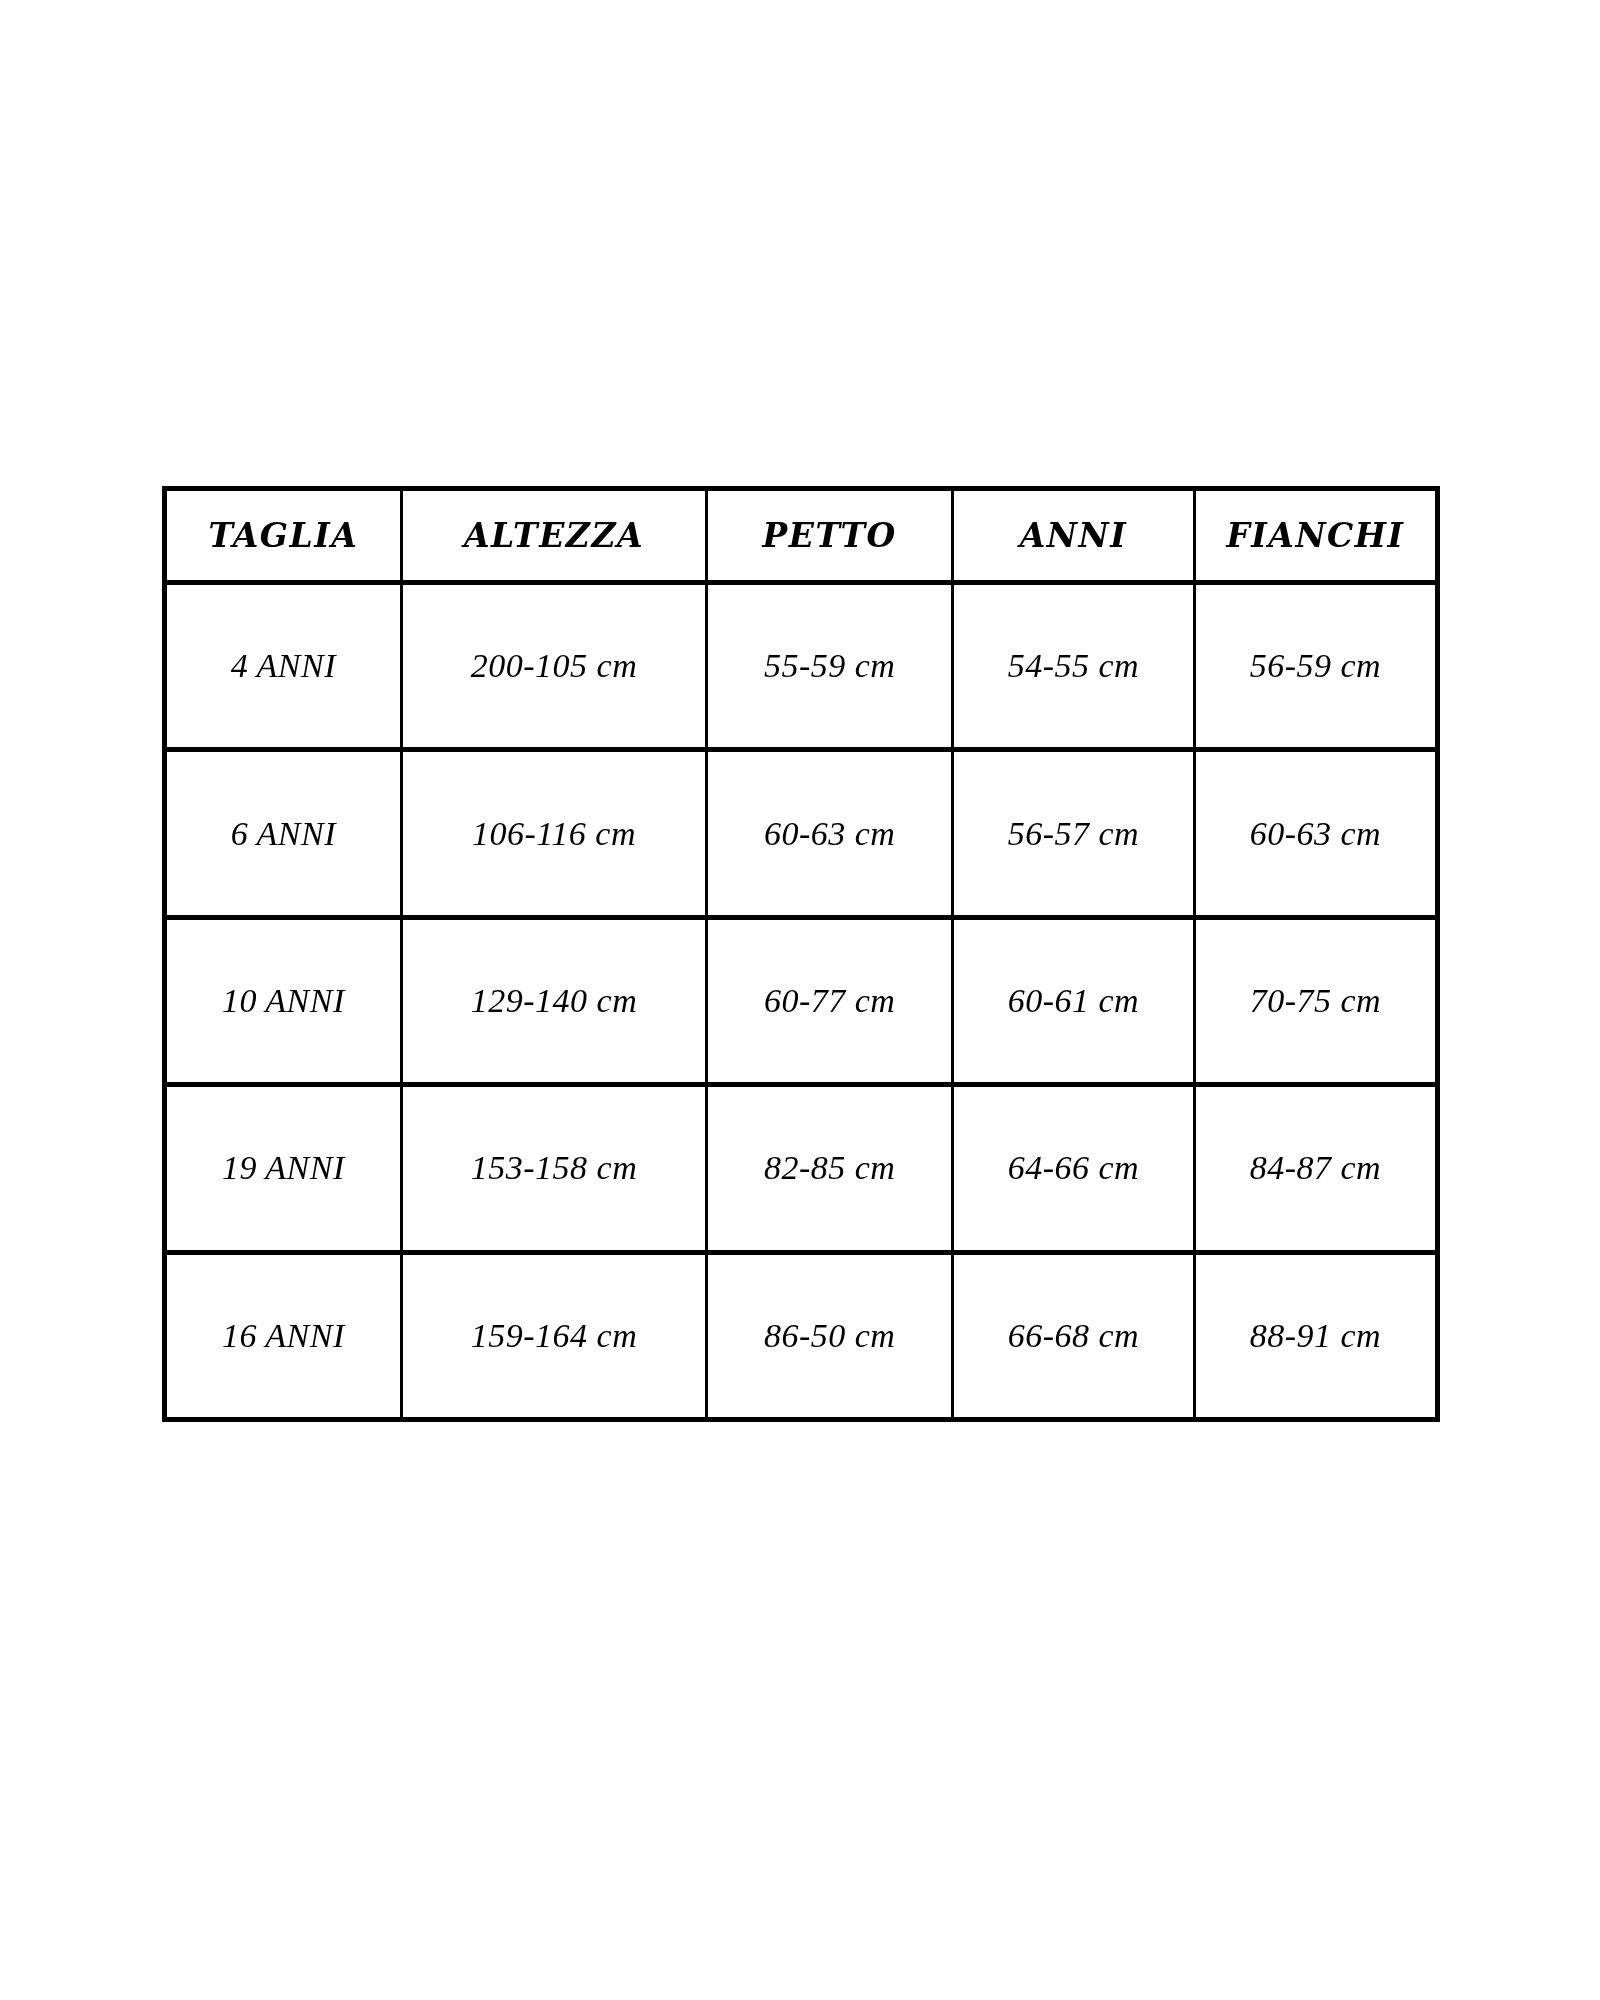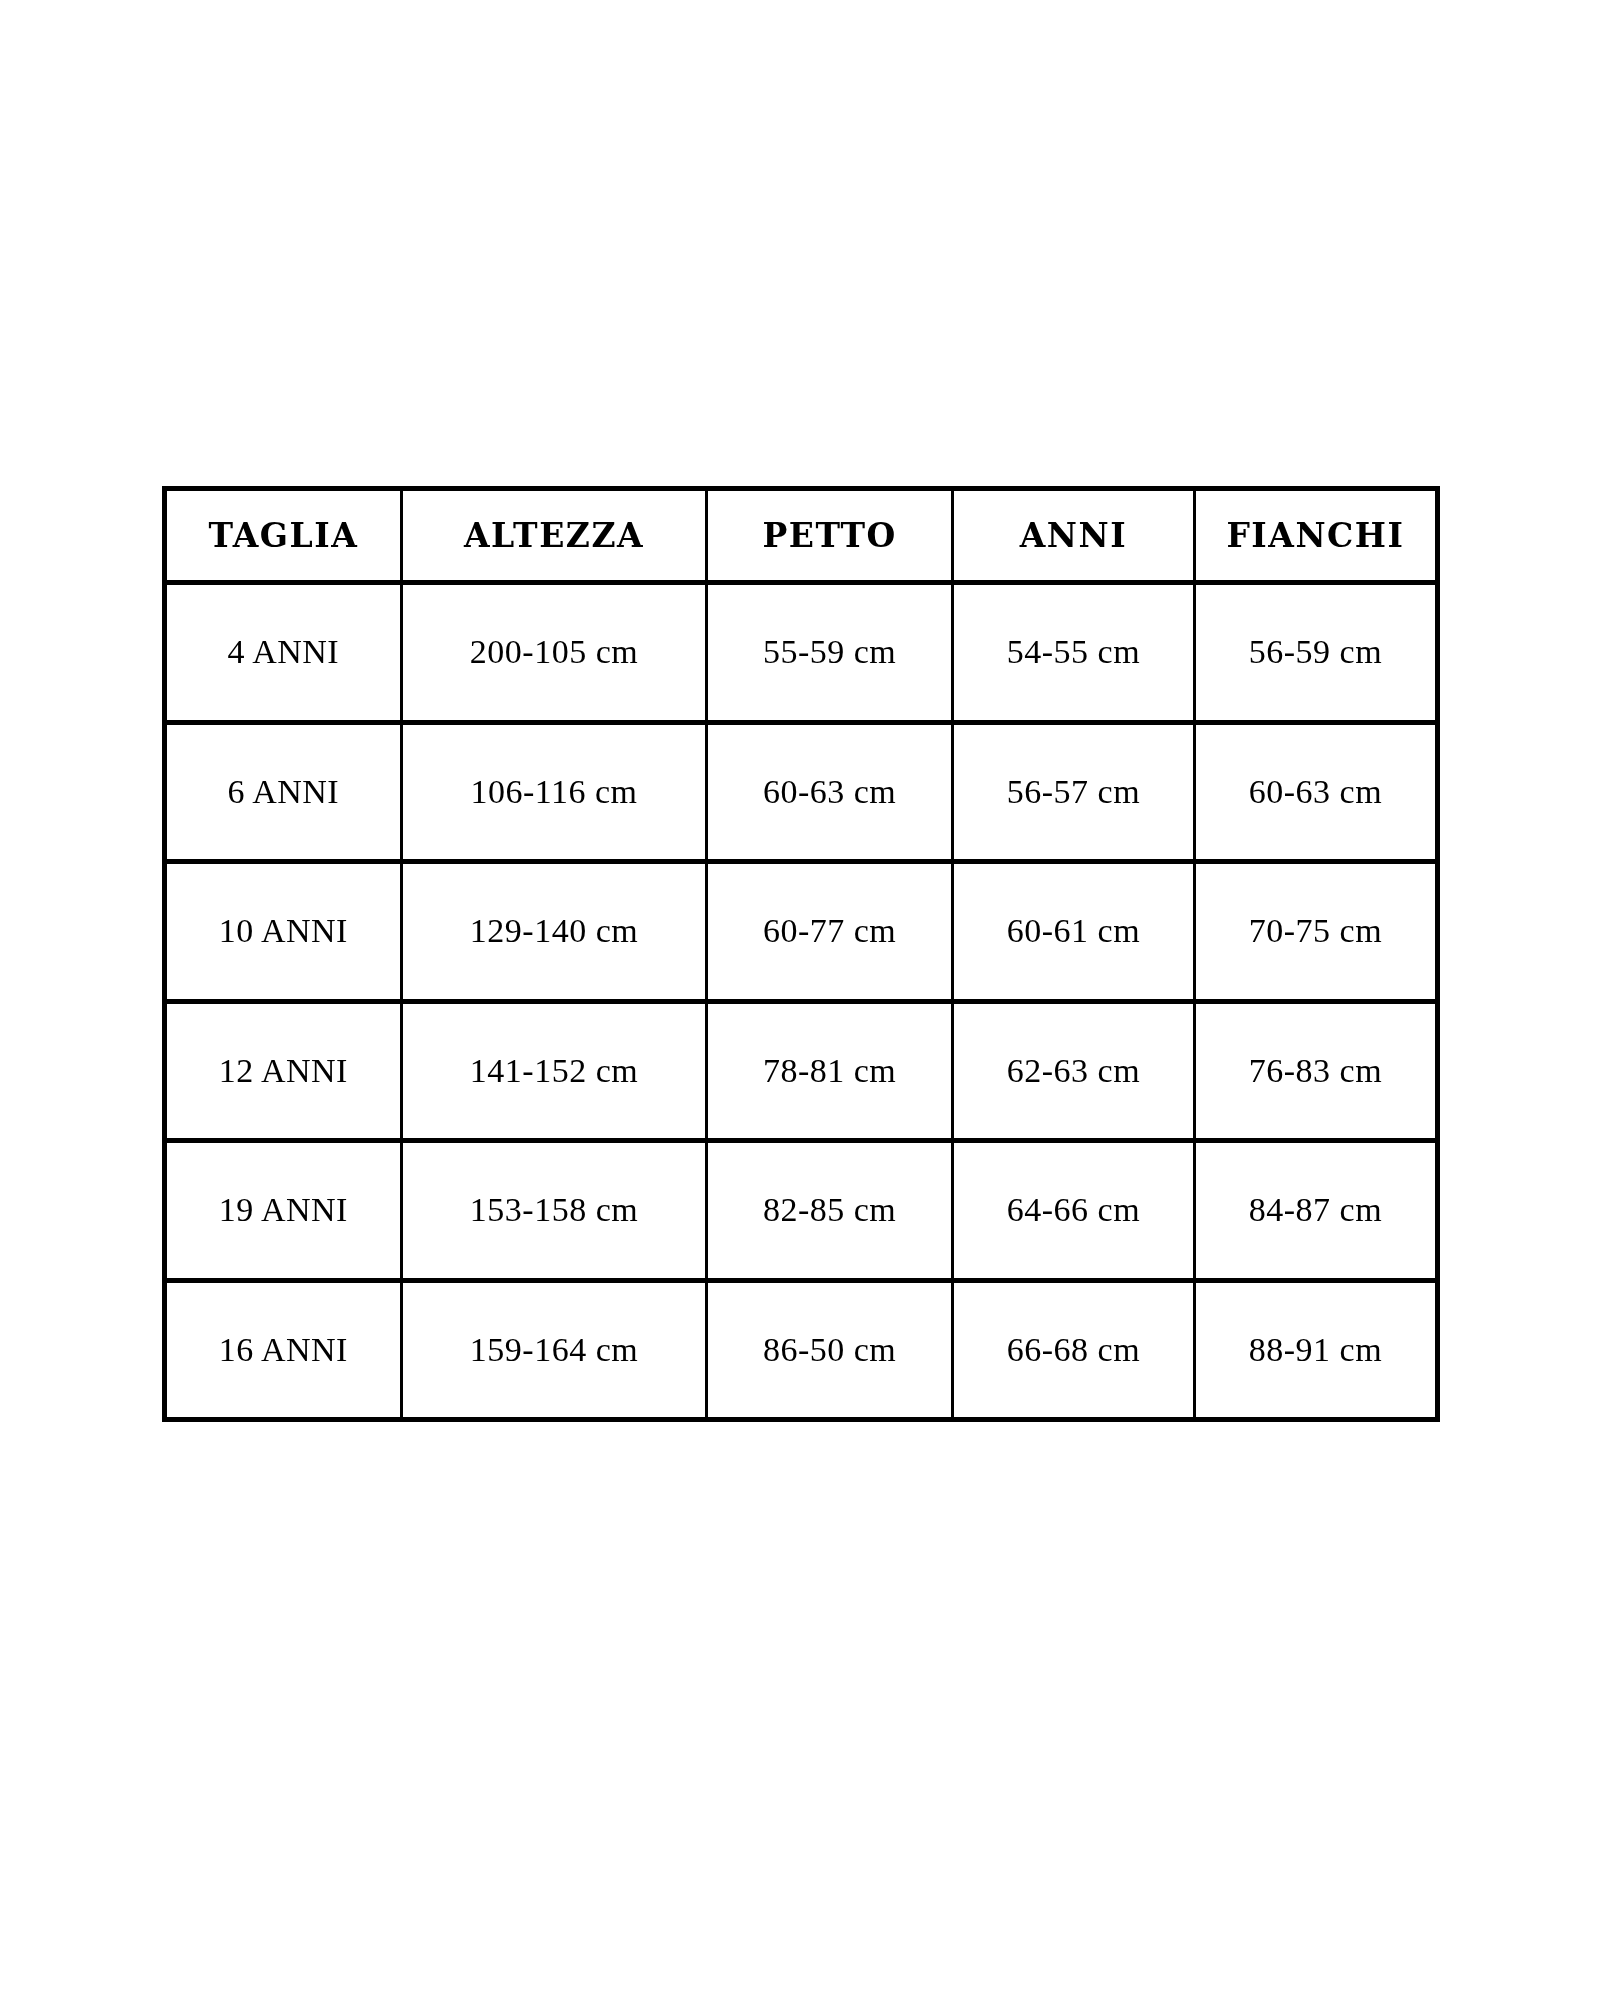--- a/index.html
+++ b/index.html
@@ -1,15 +1,15 @@
 <!DOCTYPE html>
 <html><head>
 <meta charset="utf-8">
 <style>
-  * { margin: 0; padding: 0; box-sizing: border-box; }
+  * { margin: 0; padding: 0; box-sizing: border-box; font-style: italic; }
   html, body { background: #ffffff; }
   .page {
     position: relative;
     width: 1600px;
     height: 2000px;
     background: #ffffff;
     overflow: hidden;
   }
   table.size-chart {
     position: absolute;
@@ -92,27 +92,20 @@
         <td>60-63 cm</td>
       </tr>
       <tr>
         <td>10 ANNI</td>
         <td>129-140 cm</td>
         <td>60-77 cm</td>
         <td>60-61 cm</td>
         <td>70-75 cm</td>
       </tr>
       <tr>
-        <td>12 ANNI</td>
-        <td>141-152 cm</td>
-        <td>78-81 cm</td>
-        <td>62-63 cm</td>
-        <td>76-83 cm</td>
-      </tr>
-      <tr>
         <td>19 ANNI</td>
         <td>153-158 cm</td>
         <td>82-85 cm</td>
         <td>64-66 cm</td>
         <td>84-87 cm</td>
       </tr>
       <tr>
         <td>16 ANNI</td>
         <td>159-164 cm</td>
         <td>86-50 cm</td>

